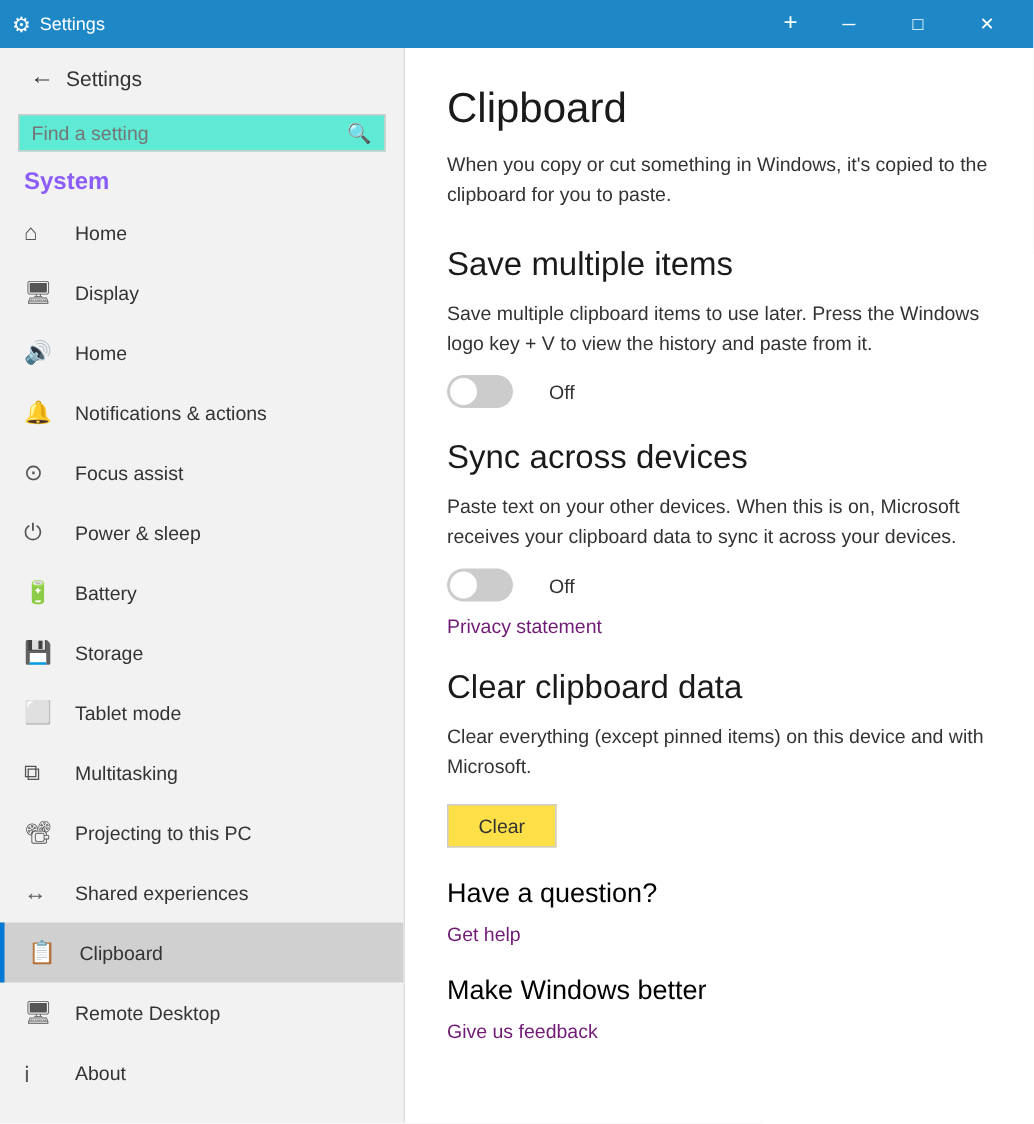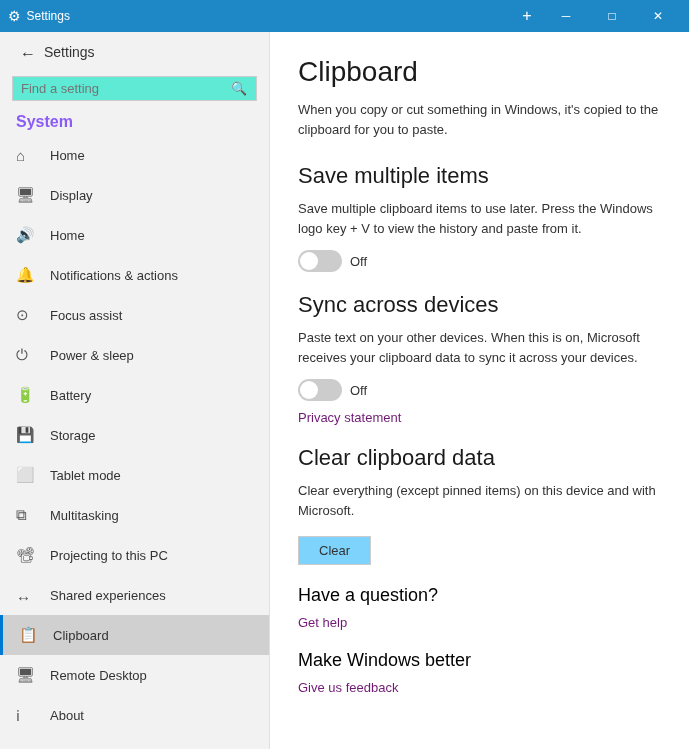--- a/index.html
+++ b/index.html
@@ -56,39 +56,39 @@
     .content {
       flex: 1; padding: 24px 28px; overflow-y: auto; background: #fff;
     }
     .content-title { font-size: 28px; font-weight: 300; color: #1a1a1a; margin-bottom: 12px; }
     .content-desc { font-size: 13px; color: #333; line-height: 1.5; margin-bottom: 24px; }
 
     .section-title { font-size: 22px; font-weight: 400; color: #1a1a1a; margin-bottom: 10px; }
     .section-desc { font-size: 13px; color: #333; line-height: 1.5; margin-bottom: 12px; }
 
     
-    .toggle-row { display: flex; align-items: center; gap: 8px; margin-bottom: 8px; }
+    .toggle-row { display: flex; align-items: center; gap: 24px; margin-bottom: 8px; }
     .toggle {
       width: 44px; height: 22px; background: #ccc; border-radius: 11px;
       position: relative; cursor: pointer; flex-shrink: 0;
     }
     .toggle::after {
       content: ''; position: absolute; top: 2px; left: 2px;
       width: 18px; height: 18px; border-radius: 50%; background: white;
       transition: left 0.2s;
     }
     .toggle-label { font-size: 13px; color: #333; }
 
     .link { color: #701a75; text-decoration: none; font-size: 13px; cursor: pointer; }
 
     .section-divider { margin: 20px 0 16px; }
 
     
     .clear-btn {
-      padding: 6px 20px; background: #7dd3fc; border: 1px solid #ccc;
+      padding: 6px 20px; background: #fde047; border: 1px solid #ccc;
       cursor: pointer; font-size: 13px; color: #333; margin-top: 4px;
     }
 
     .qa-section { margin-top: 20px; }
     .qa-title { font-size: 18px; font-weight: 400; margin-bottom: 8px; }
   </style>
 </head>
 <body>
 
 <div class="titlebar">

